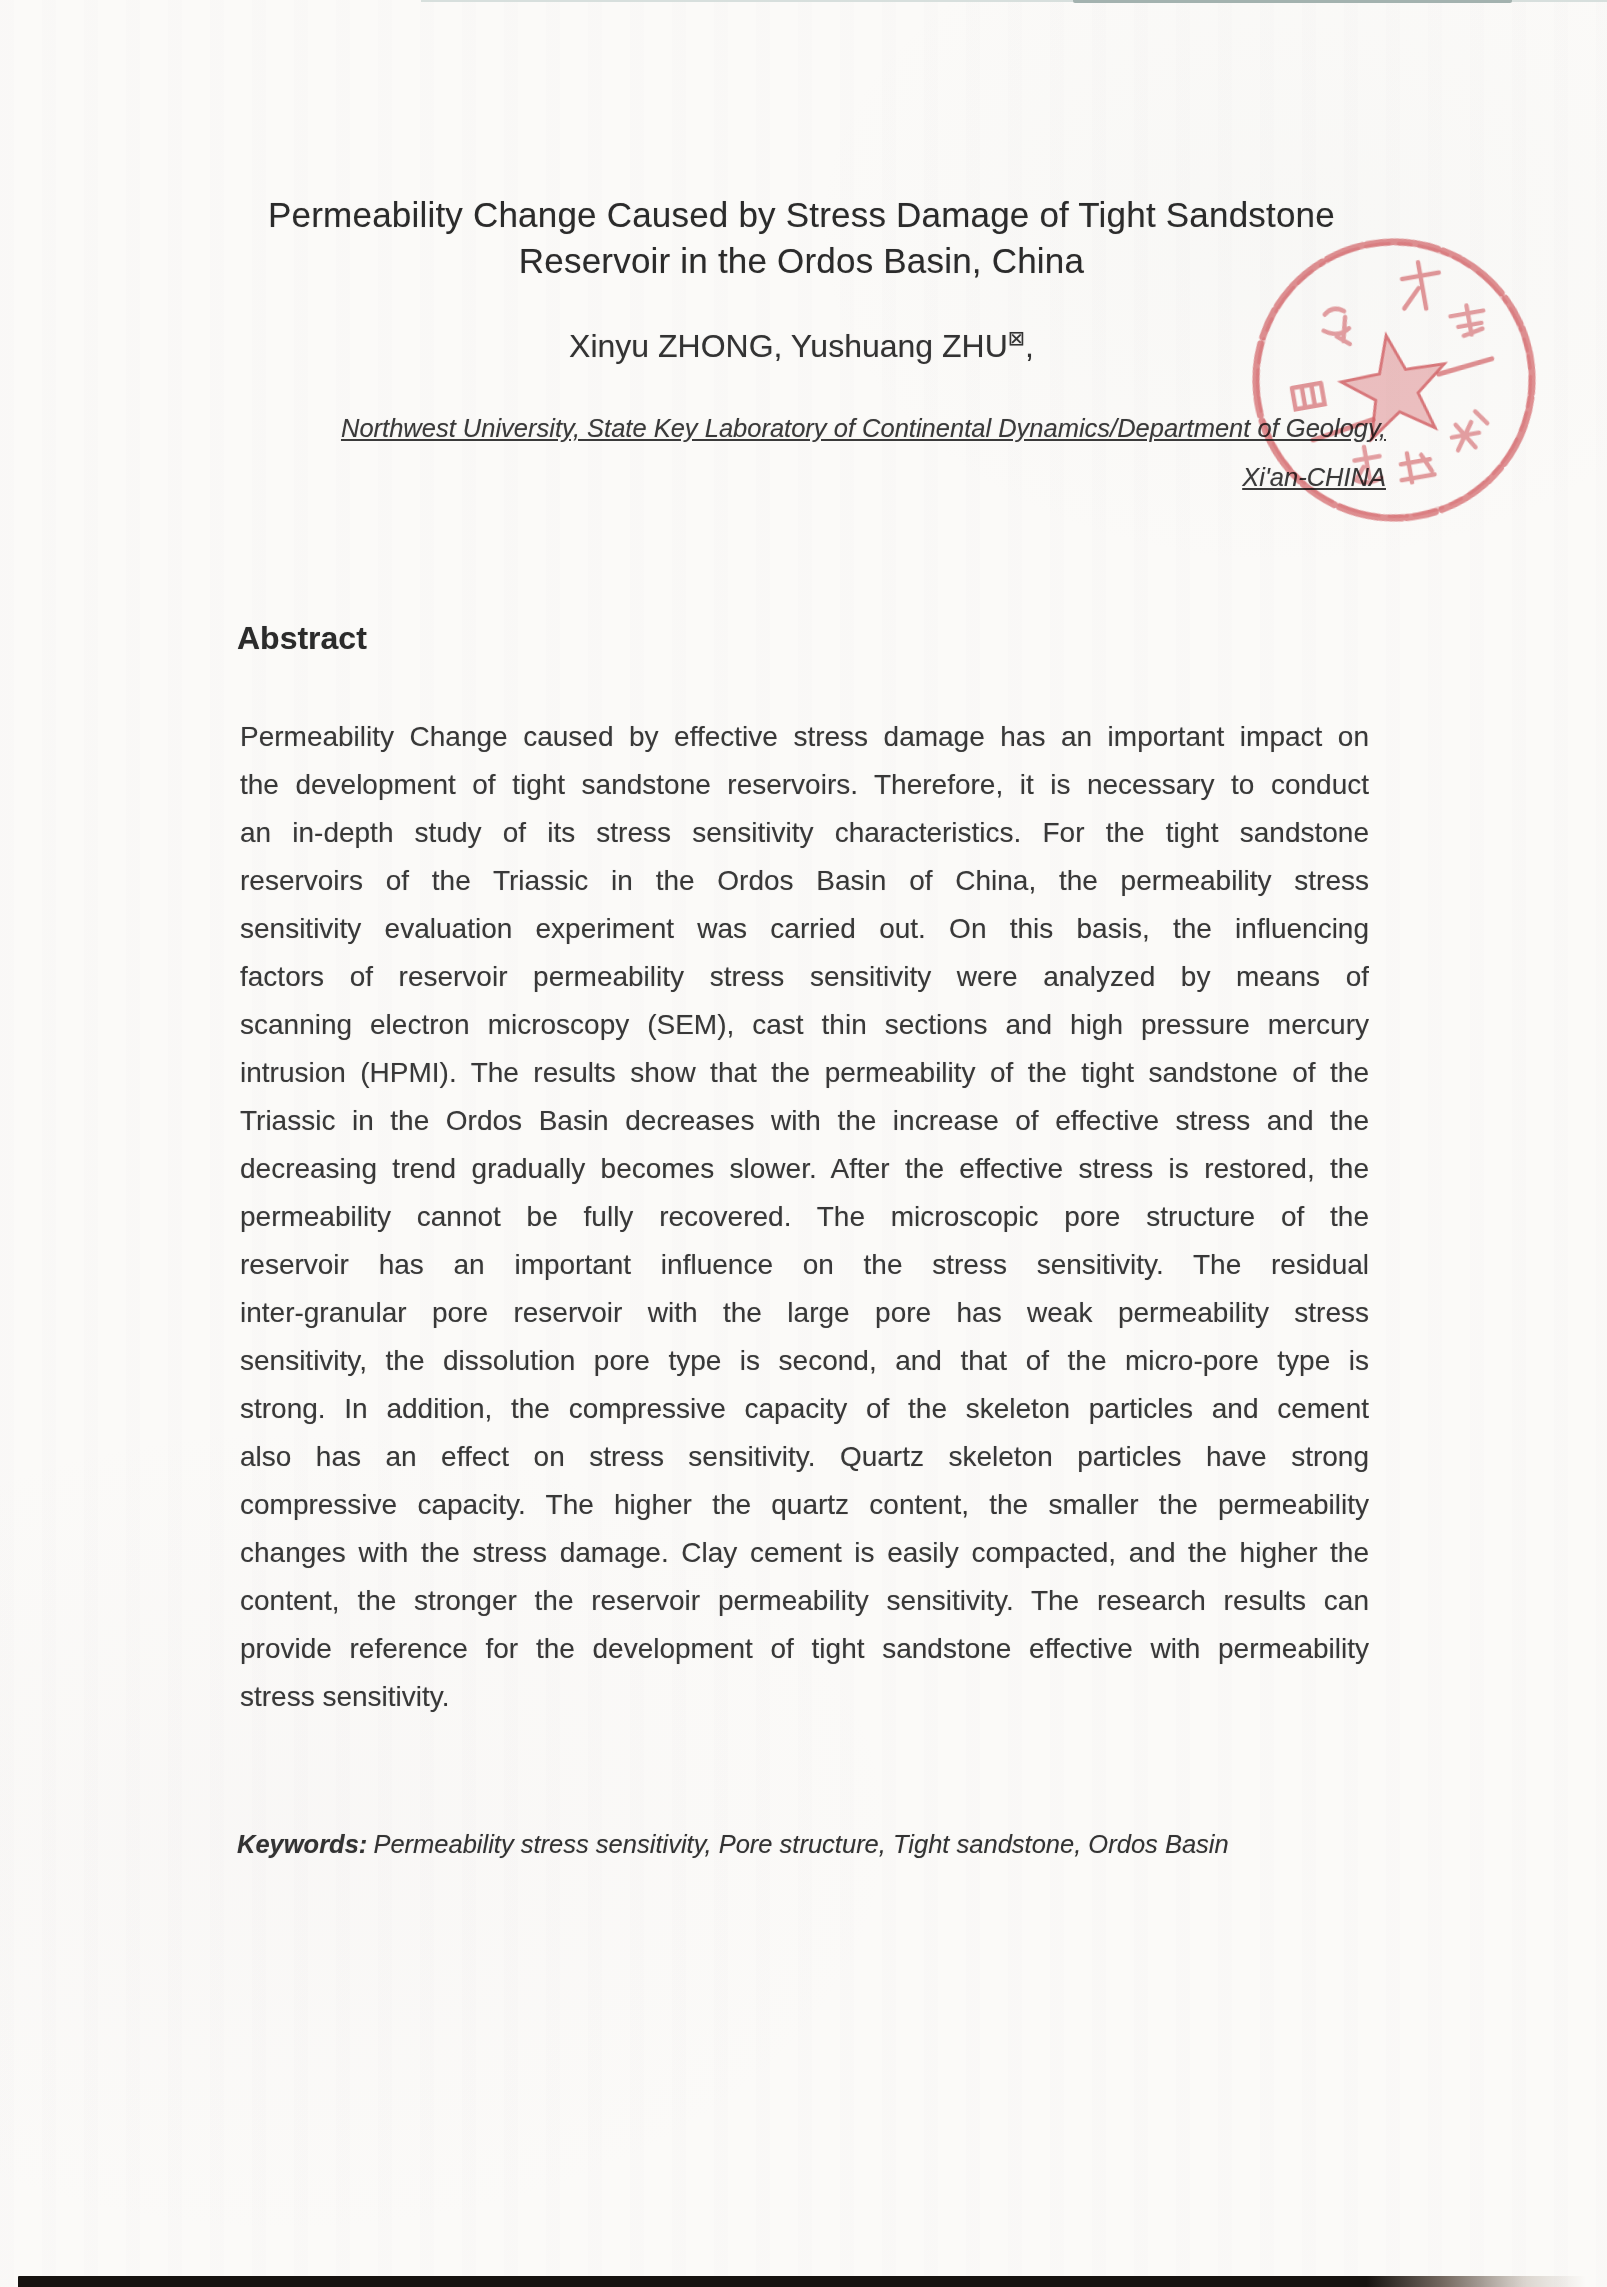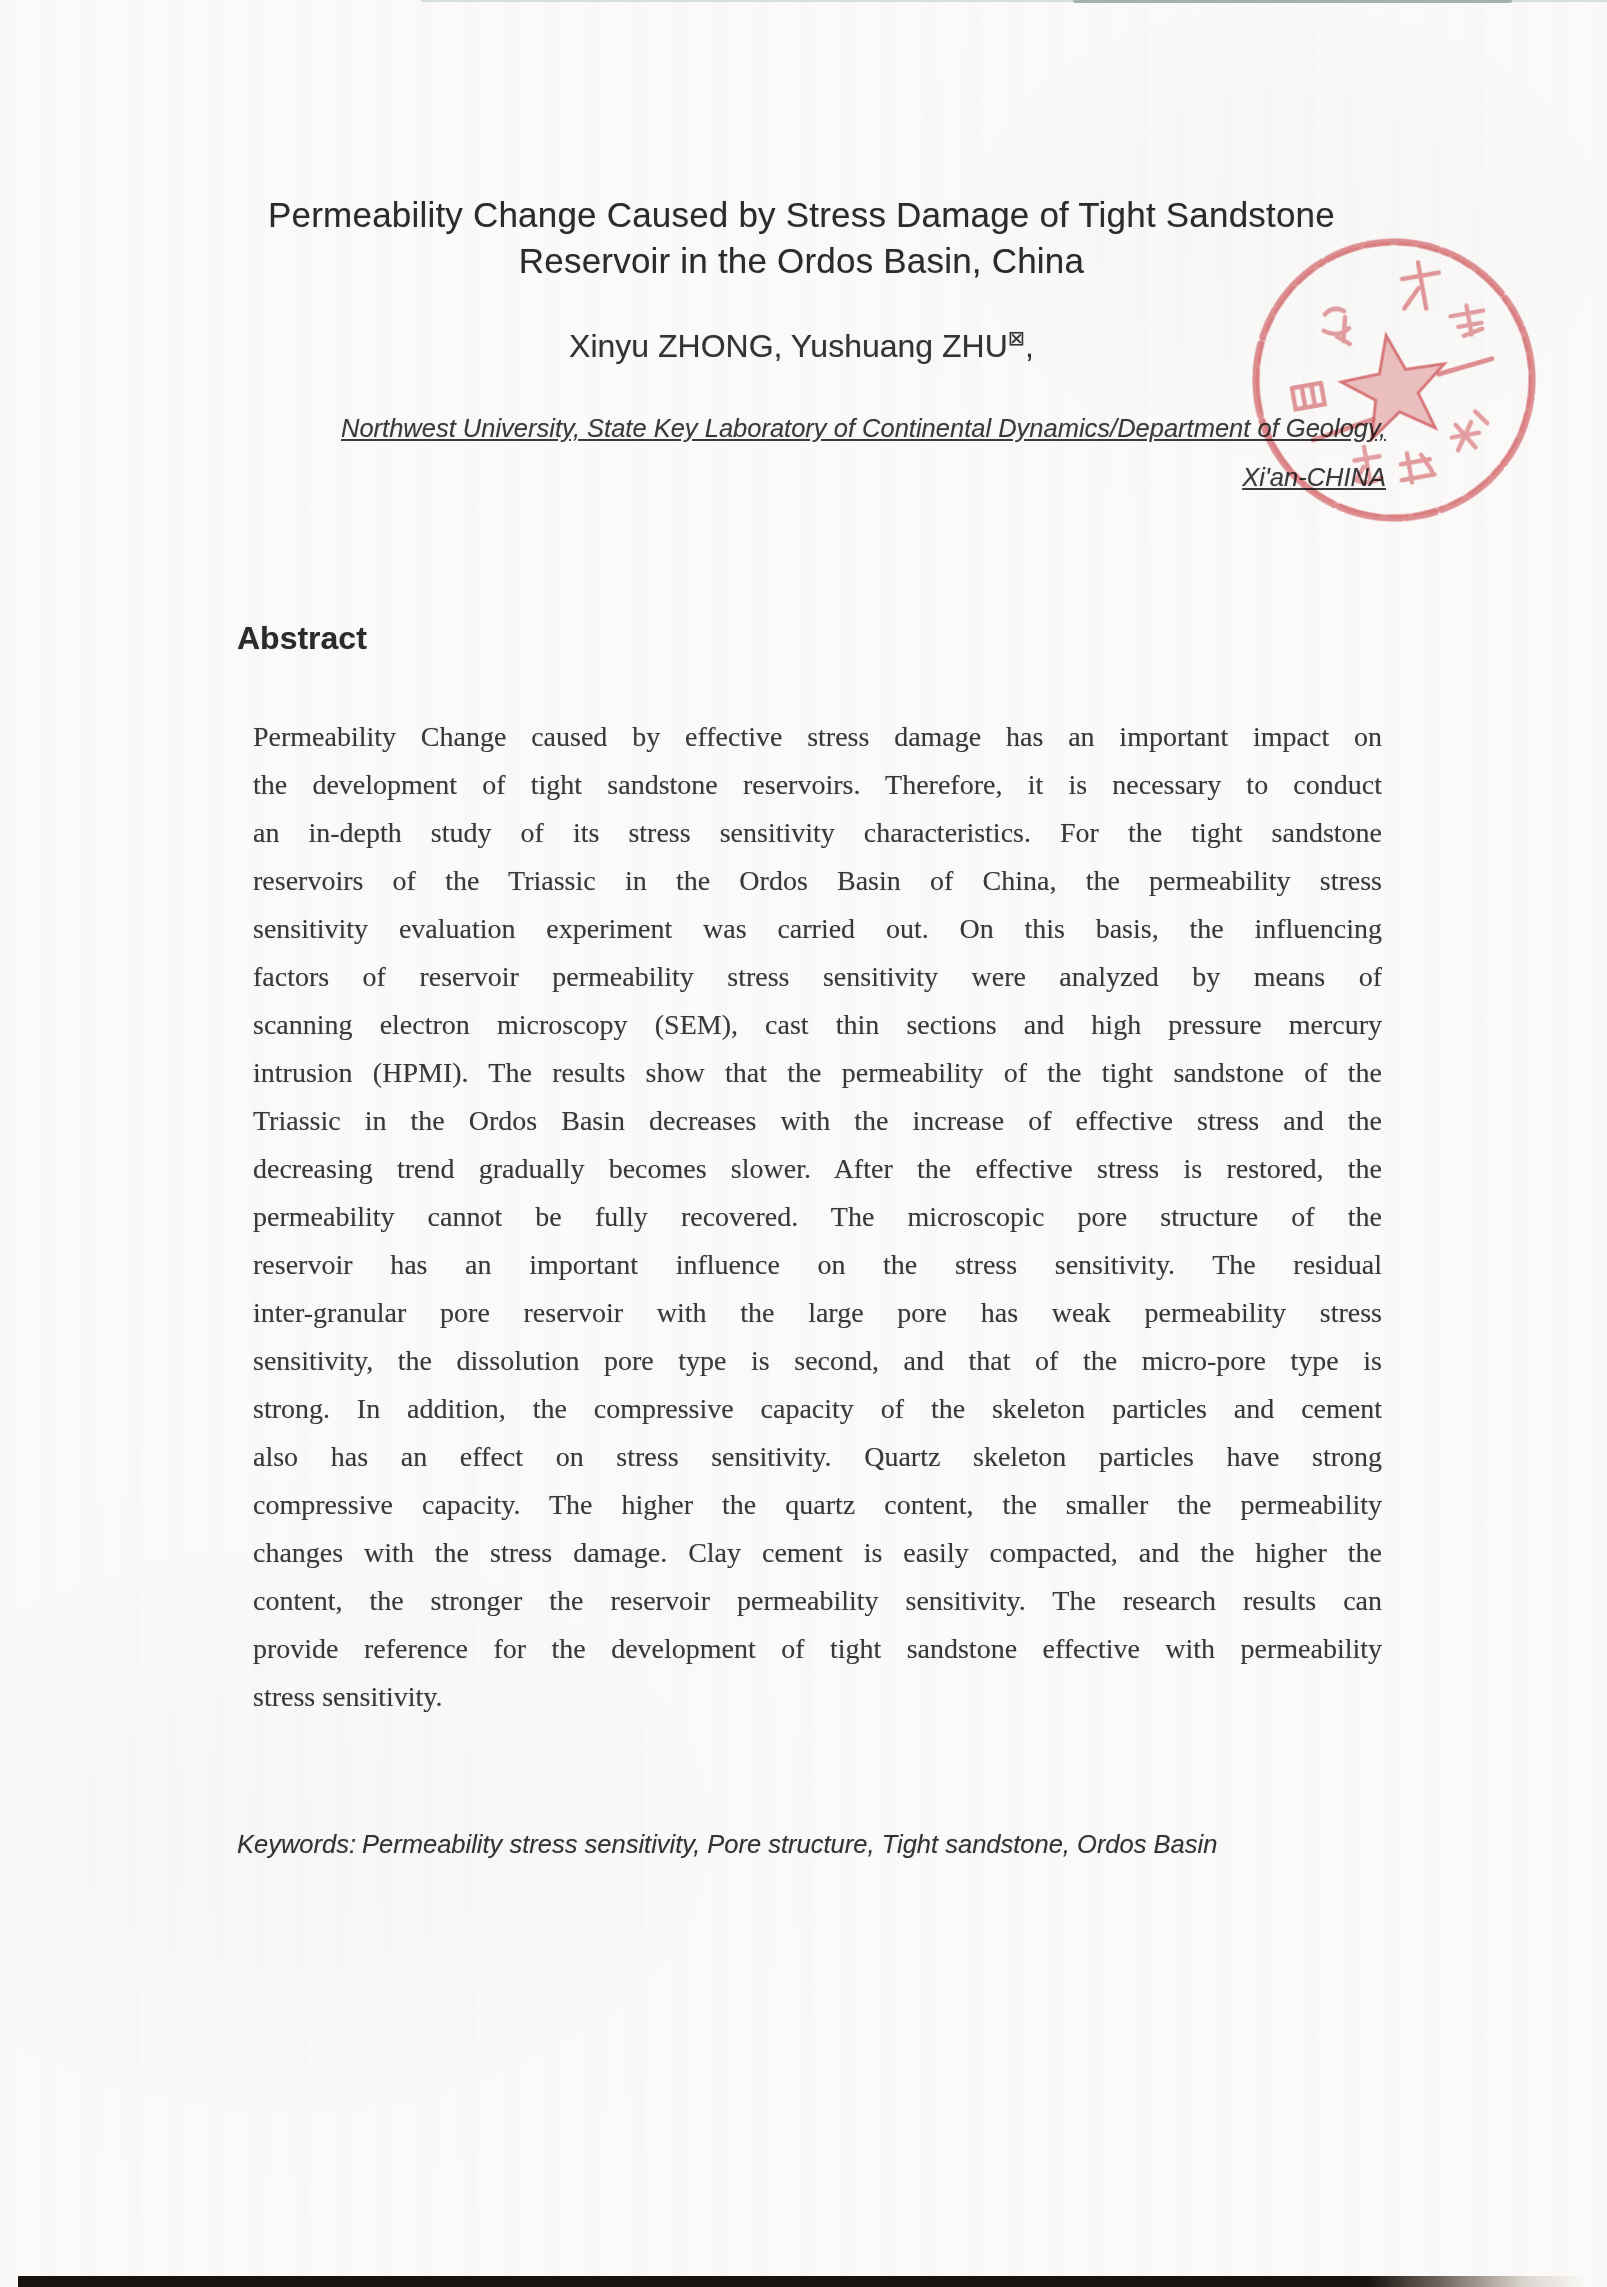--- a/index.html
+++ b/index.html
@@ -39,30 +39,30 @@
   .affiliation{ position:absolute; left:218px; top:404px; width:1168px; text-align:right;
     font-style:italic; font-size:25.5px; line-height:49px; color:#3a3a3a;text-decoration:underline; }
 
   
   .stamp{ position:absolute; left:1247px; top:233px; width:294px; height:294px;
     transform:rotate(-10deg); mix-blend-mode:multiply; filter:blur(0.5px); opacity:.92; }
 
   
   .abstract-heading{ position:absolute; left:237px; top:620px; width:1129px;
     font-weight:bold; font-size:32px; color:var(--title-ink); }
-  .abstract-body{ position:absolute; left:253px; top:713px; width:1129px;font-family:Liberation Serif, serif; }
+  .abstract-body{ position:absolute; left:240px; top:713px; width:1129px; }
   .abs-line{ font-size:28px; height:48px; line-height:48px; overflow:hidden;
     text-align:justify; text-align-last:justify; color:var(--ink);
     text-shadow:0 0 1px rgba(70,70,70,0.35); }
   .abs-line:last-child{ text-align-last:left; }
 
   
   .keywords{ position:absolute; left:237px; top:1821px; width:1157px;
     font-style:italic; font-size:25.5px; line-height:47px; color:#333; }
-  .keywords .kw-label{ font-weight:normal; }
+  .keywords .kw-label{ font-weight:bold; }
   .keywords .kw-items{ margin-left:6px; }
 </style>
 </head>
 <body>
 
 <div class="page">
 
   <div class="top-line-a"></div>
   <div class="top-line-b"></div>
 

